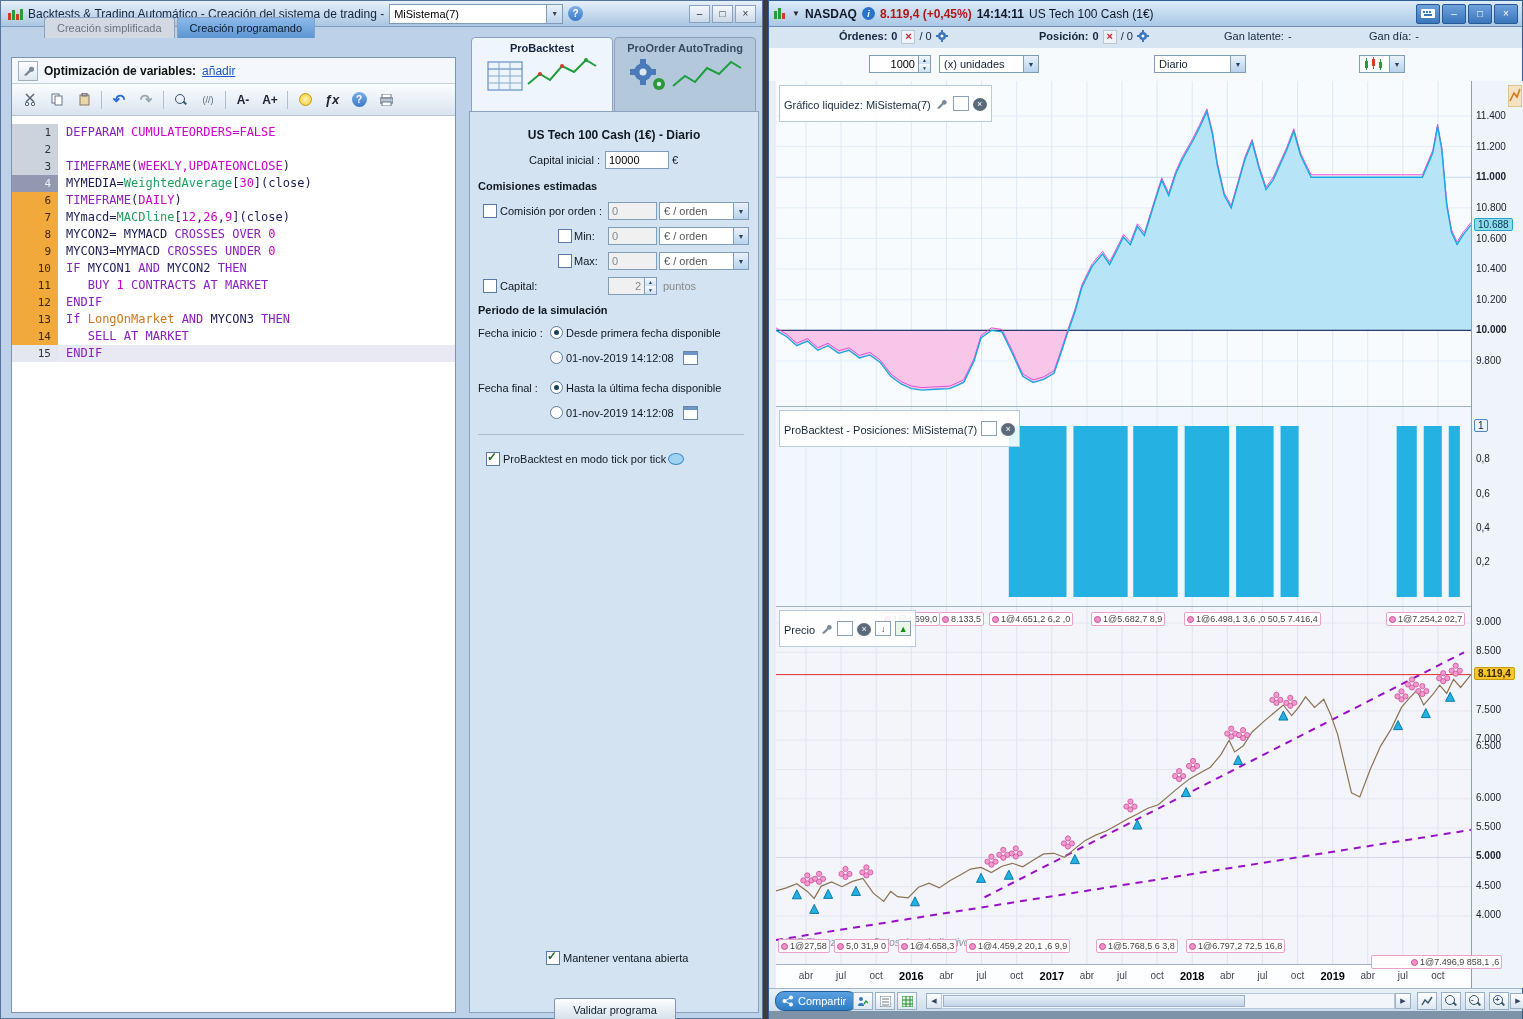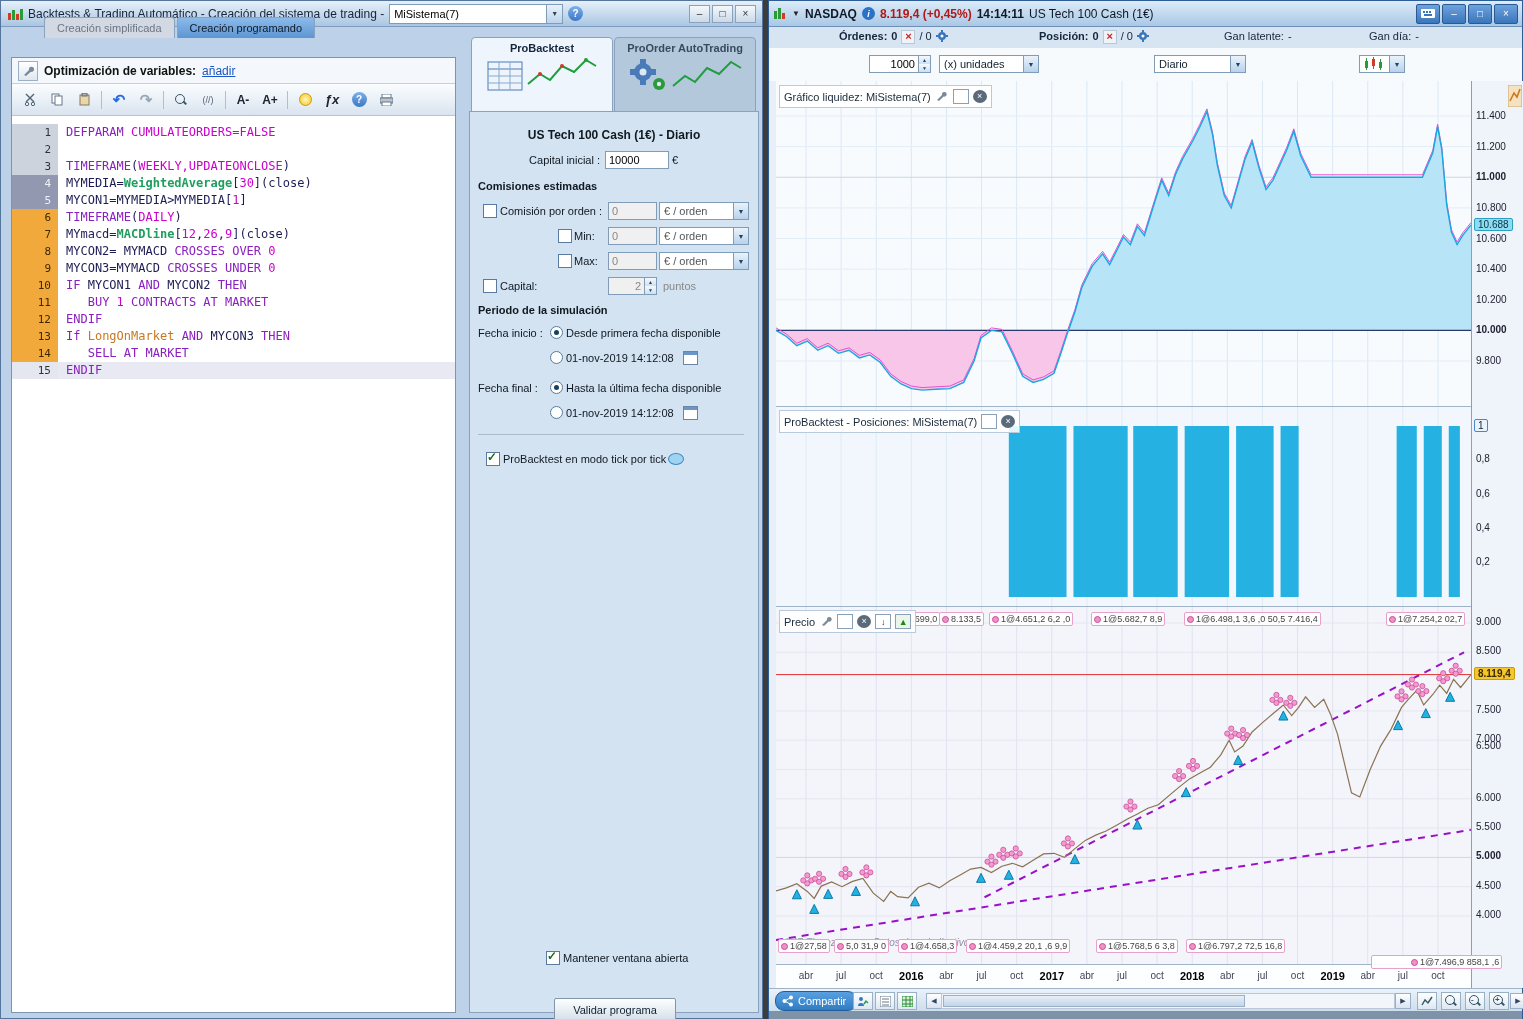--- a/index.html
+++ b/index.html
@@ -47,21 +47,21 @@
   .gut{display:inline-block;width:46px;text-align:right;padding-right:7px;box-sizing:border-box;font-size:11px;color:#333;
     font-family:"DejaVu Sans Mono",monospace;}
   .g1{background:#ccd3dd;}
   .g2{background:#9298b0;color:#f0f0f6;}
   .g3{background:#f2a93b;color:#402800;}
   .g4{background:#e4e7f0;}
   .code-text{padding-left:8px;}
   .c-d{color:#1d1d55;}
   .c-k{color:#8a20c0;}
   .c-n{color:#cc00cc;}
-  .c-f{color:#1f9e5e;font-weight:bold;}
+  .c-f{color:#1f9e5e;}
   .c-o{color:#c87820;}
   
   .config-panel{position:absolute;left:468px;top:30px;width:290px;height:982px;}
   .bigtab{position:absolute;top:6px;height:76px;width:142px;border:1px solid #8aa2bd;border-radius:4px 4px 0 0;box-sizing:border-box;
     text-align:center;font-size:11px;font-weight:bold;color:#15253c;padding-top:4px;cursor:pointer;}
   .bigtab.on{background:#eef5fc;}
   .bigtab.off{background:#b4c8dc;color:#3a4a5e;}
   .cfg-content{position:absolute;left:0;top:80px;width:290px;height:902px;background:#d3e3f2;border:1px solid #8aa2bd;box-sizing:border-box;}
   .cfg-row{position:absolute;font-size:11px;color:#101820;white-space:nowrap;}
   .cfg-b{font-weight:bold;}
@@ -96,21 +96,21 @@
     font-size:10px;display:flex;align-items:center;justify-content:center;cursor:pointer;}
   .rinfo{position:absolute;left:0;top:26px;width:100%;height:21px;background:#d7e5f2;border-bottom:1px solid #b2c6da;font-size:11px;color:#15253c;}
   .rinfo .grp{position:absolute;top:3px;display:flex;align-items:flex-start;gap:4px;white-space:nowrap;}
   .redx{color:#d02020;font-weight:bold;font-size:11px;background:#eef3f8;border:1px solid #b8c8d8;width:12px;height:12px;line-height:10px;text-align:center;}
   .rtools{position:absolute;left:0;top:47px;width:100%;height:33px;background:#f6fafd;border-bottom:1px solid #b2c6da;}
   .charts{position:absolute;left:0;top:80px;width:755px;height:907px;background:#e8eff7;}
   .plot{position:absolute;background:#f8fbfe;}
   #svg2{background:#f1f7fc;border-top:1px solid #9fb4c8;}
   #svg3wrap{background:#f4f4fb;border-top:1px solid #9fb4c8;}
   .cchip{position:absolute;background:rgba(255,255,255,.88);border:1px solid #b8cade;font-size:11px;color:#1a2a3a;
-    padding:3px 4px;display:flex;gap:4px;align-items:center;z-index:6;white-space:nowrap;}
+    padding:10px 4px;display:flex;gap:4px;align-items:flex-end;z-index:6;white-space:nowrap;}
   .cico{width:14px;height:13px;display:flex;align-items:center;justify-content:center;font-size:9px;cursor:pointer;}
   .pop{border:1px solid #8aa0b8;background:#fff;}
   .closec{border-radius:50%;background:#5a6a7a;color:#fff;font-size:9px;line-height:13px;}
   .greenarr{border:1px solid #8aa0b8;background:#eaf6ea;color:#1a8a1a;font-weight:bold;}
   .axiscol{position:absolute;left:702px;top:0;width:53px;height:907px;background:#eef4fa;border-left:1px solid #8aa0b8;}
   .atick{position:absolute;left:4px;font-size:10px;color:#223;}
   .atick.b{font-weight:bold;}
   .axis-chip{position:absolute;left:2px;font-size:10px;padding:0 3px;border:1px solid;border-radius:2px;z-index:3;}
   .axis-chip.cyan{background:#8fdcef;border-color:#2aa0c4;color:#063;color:#05334a;}
   .axis-chip.yellow{background:#f6c62e;border-color:#c89a10;font-weight:bold;color:#3a2a00;}
@@ -223,21 +223,20 @@
             <rect x="0" y="4" width="13" height="5" fill="#b8c4d0" stroke="#678"></rect>
             <rect x="2" y="8" width="9" height="4" fill="#fff" stroke="#678"></rect>
           </svg>
         </span>
     </div>
     <div class="ed-code" id="code-area">
         <div class="code-row"><span class="gut g1">1</span><span class="code-text"><span class="c-k">DEFPARAM </span><span class="c-n">CUMULATEORDERS=FALSE</span></span></div>
         <div class="code-row"><span class="gut g1">2</span><span class="code-text"></span></div>
         <div class="code-row"><span class="gut g1">3</span><span class="code-text"><span class="c-k">TIMEFRAME</span><span class="c-d">(</span><span class="c-n">WEEKLY,UPDATEONCLOSE</span><span class="c-d">)</span></span></div>
         <div class="code-row"><span class="gut g2">4</span><span class="code-text"><span class="c-d">MYMEDIA=</span><span class="c-f">WeightedAverage</span><span class="c-d">[</span><span class="c-n">30</span><span class="c-d">](close)</span></span></div>
-        <div class="code-row"><span class="gut g2">5</span><span class="code-text"><span class="c-d">MYCON1=MYMEDIA&gt;MYMEDIA[</span><span class="c-n">1</span><span class="c-d">]</span></span></div>
         <div class="code-row"><span class="gut g3">6</span><span class="code-text"><span class="c-k">TIMEFRAME</span><span class="c-d">(</span><span class="c-n">DAILY</span><span class="c-d">)</span></span></div>
         <div class="code-row"><span class="gut g3">7</span><span class="code-text"><span class="c-d">MYmacd=</span><span class="c-f">MACDline</span><span class="c-d">[</span><span class="c-n">12</span><span class="c-d">,</span><span class="c-n">26</span><span class="c-d">,</span><span class="c-n">9</span><span class="c-d">](close)</span></span></div>
         <div class="code-row"><span class="gut g3">8</span><span class="code-text"><span class="c-d">MYCON2= MYMACD </span><span class="c-k">CROSSES OVER</span><span class="c-d"> </span><span class="c-n">0</span></span></div>
         <div class="code-row"><span class="gut g3">9</span><span class="code-text"><span class="c-d">MYCON3=MYMACD </span><span class="c-k">CROSSES UNDER</span><span class="c-d"> </span><span class="c-n">0</span></span></div>
         <div class="code-row"><span class="gut g3">10</span><span class="code-text"><span class="c-k">IF</span><span class="c-d"> MYCON1 </span><span class="c-k">AND</span><span class="c-d"> MYCON2 </span><span class="c-k">THEN</span></span></div>
         <div class="code-row"><span class="gut g3">11</span><span class="code-text"><span class="c-d">   </span><span class="c-k">BUY</span><span class="c-d"> </span><span class="c-n">1</span><span class="c-d"> </span><span class="c-k">CONTRACTS AT MARKET</span></span></div>
         <div class="code-row"><span class="gut g3">12</span><span class="code-text"><span class="c-k">ENDIF</span></span></div>
         <div class="code-row"><span class="gut g3">13</span><span class="code-text"><span class="c-k">If</span><span class="c-d"> </span><span class="c-o">LongOnMarket</span><span class="c-d"> </span><span class="c-k">AND</span><span class="c-d"> MYCON3 </span><span class="c-k">THEN</span></span></div>
         <div class="code-row"><span class="gut g3">14</span><span class="code-text"><span class="c-d">   </span><span class="c-k">SELL AT MARKET</span></span></div>
         <div class="code-row cur"><span class="gut g4">15</span><span class="code-text"><span class="c-k">ENDIF</span></span></div>

